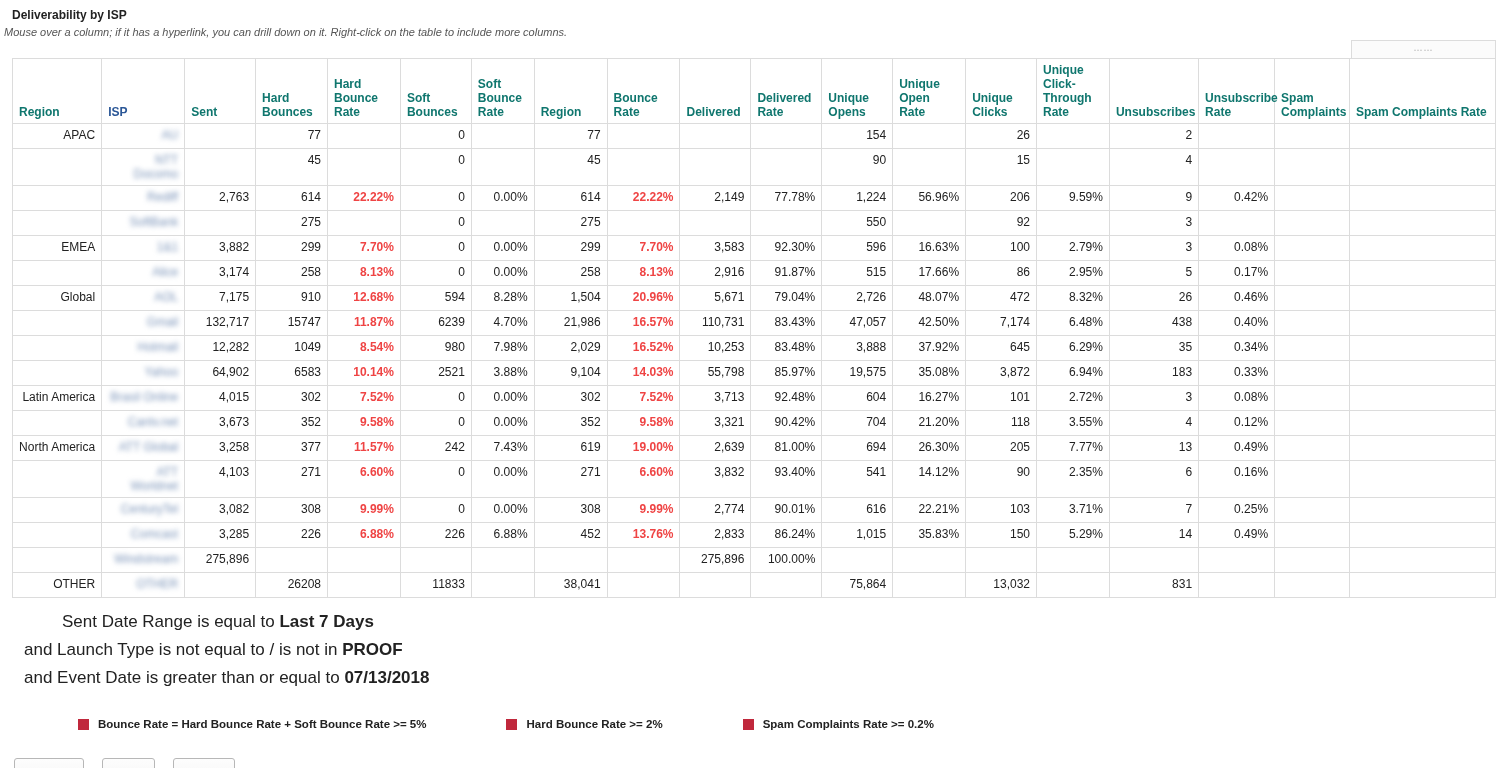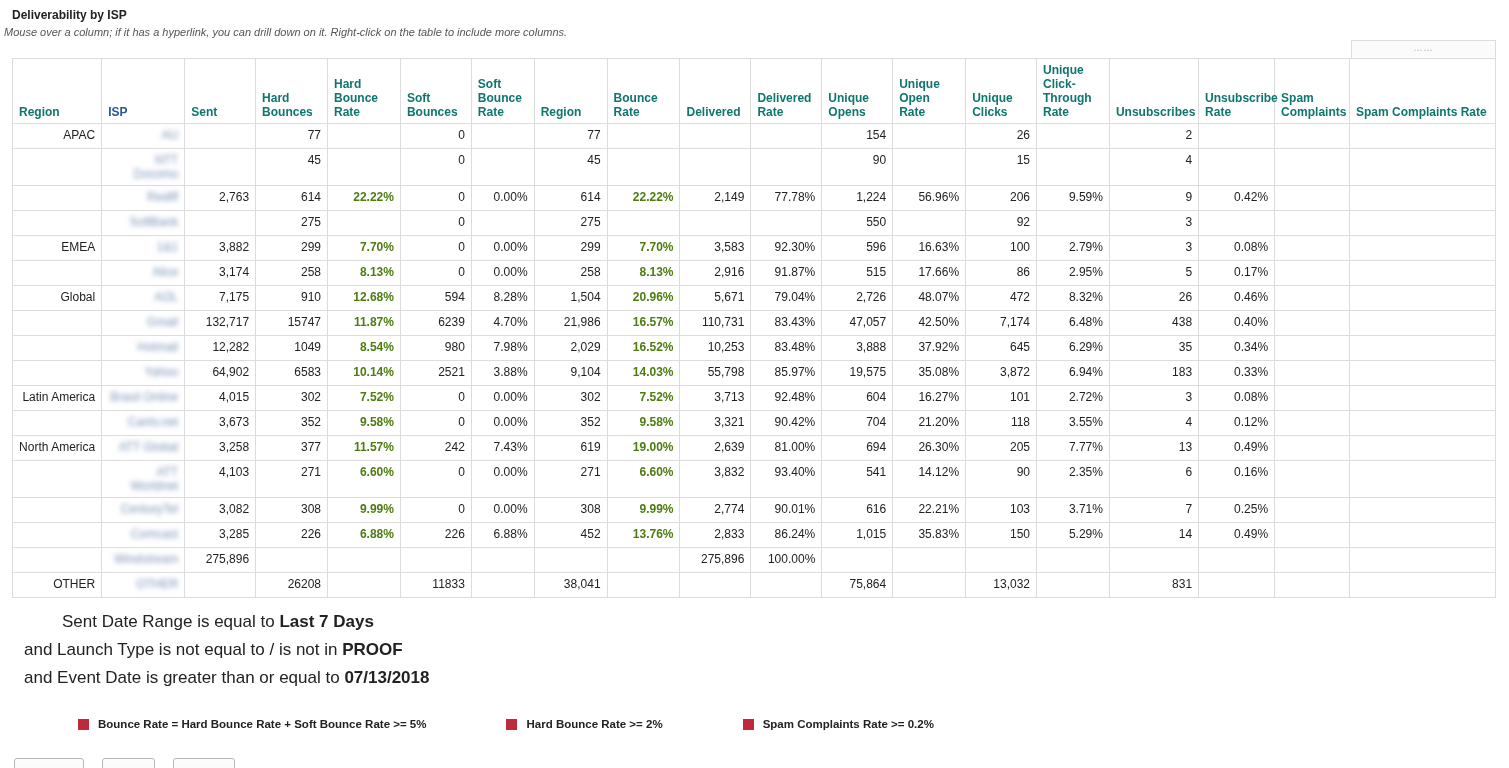--- a/index.html
+++ b/index.html
@@ -73,21 +73,21 @@
     color: #0f766e;
     vertical-align: bottom;
     height: 64px;
     text-align: left;
     background: #fff;
   }
   table.grid thead th.num { text-align: left; }
 
   td.num { text-align: right; font-variant-numeric: tabular-nums; }
   td.txt { text-align: right; }
-  td.alert { color: #4d7c0f; font-weight: bold; text-align: right; margin-top: 28px; }
+  td.alert { color: #ef4444; font-weight: bold; text-align: right; margin-top: 28px; }
 
   
   .blur {
     color: #7a93b8;
     filter: blur(2.6px);
     -webkit-filter: blur(2.6px);
     user-select: none;
   }
   td.isp { color: #2b5797; }
   td.region { color: #222; }

